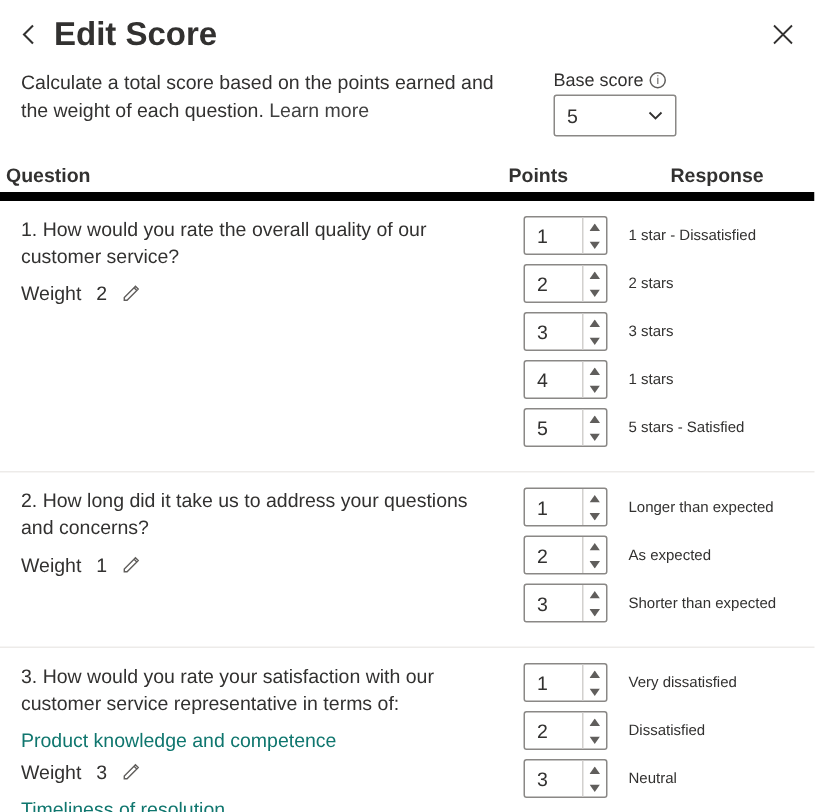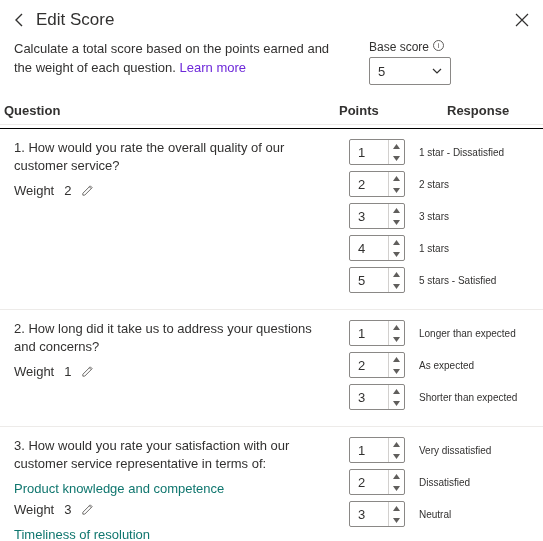--- a/index.html
+++ b/index.html
@@ -18,41 +18,41 @@
     display: flex;
     align-items: center;
     padding: 10px 14px 6px 12px;
   }
   .back-ic {
     width: 16px; height: 16px;
     margin-right: 8px;
     cursor: pointer;
   }
   .title {
-    font-size: 17px;
-    font-weight: 400;
+    font-size: 22px;
+    font-weight: 700;
     flex: 1;
   }
   .close-ic {
     width: 14px; height: 14px;
     cursor: pointer;
   }
   .toprow {
     display: flex;
     padding: 4px 14px 12px 14px;
     gap: 30px;
   }
   .desc {
     flex: 1;
     line-height: 1.45;
     color: #323130;
   }
-  .link { color: #6d28d9; cursor: pointer; }
+  .link { color: #404040; cursor: pointer; }
   .basebox { width: 160px; }
-  .baselabel { font-size: 12px; display: flex; align-items: flex-start; gap: 4px; margin-bottom: 3px;}
+  .baselabel { font-size: 12px; display: flex; align-items: center; gap: 4px; margin-bottom: 3px;}
   .info-ic { width:11px; height:11px; border:1px solid #605e5c; border-radius:50%; display:inline-flex; align-items:center; justify-content:center; font-size:8px; color:#605e5c;}
   .select {
     border: 1px solid #8a8886;
     height: 28px;
     width: 82px;
     display: flex;
     align-items: center;
     padding: 0 8px;
     justify-content: space-between;
     cursor: pointer;
@@ -66,21 +66,21 @@
     font-weight: 600;
     font-size: 13px;
   }
   .col-q { width: 335px; }
   .col-p { width: 108px; }
   .col-r { flex: 1; }
   .scroll {
     position: absolute;
     top: 128px; bottom:0; left:0; right:0;
     overflow-y: scroll;
-    border-top: 1px solid #000000;
+    border-top: 6px solid #000000;
   }
   .scroll::-webkit-scrollbar { width: 9px; }
   .scroll::-webkit-scrollbar-thumb { background:#c8c6c4; border-radius:4px; }
   .scroll::-webkit-scrollbar-track { background:#f3f2f1; }
   .qblock {
     border-bottom: 1px solid #edebe9;
     padding: 10px 14px 10px 14px;
     display: flex;
   }
   .qleft { width: 335px; padding-right: 16px;}

